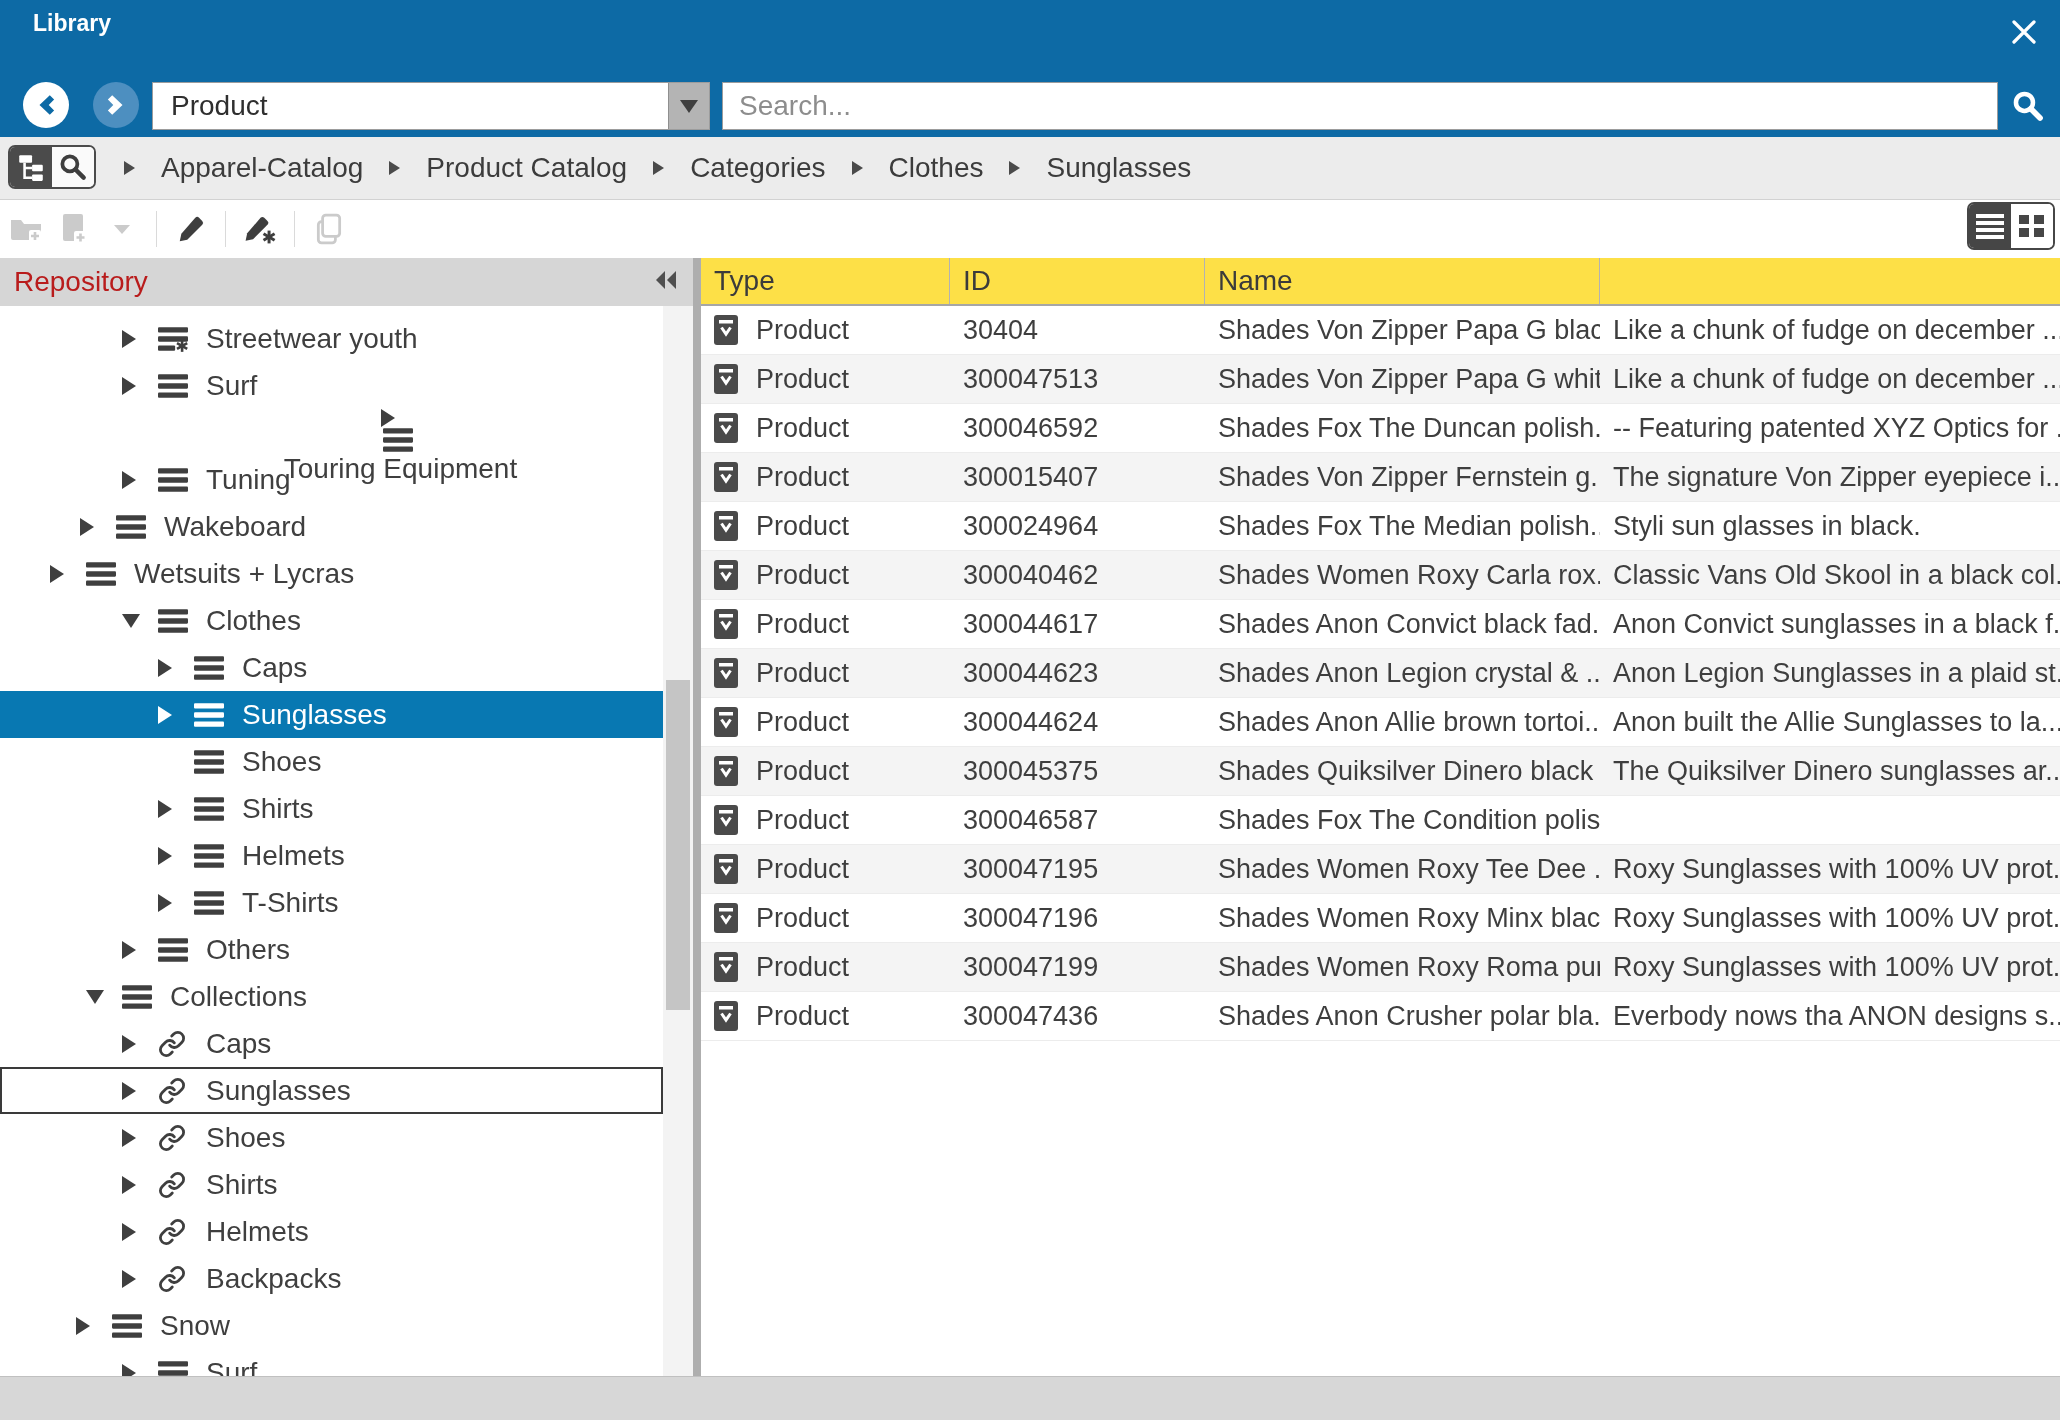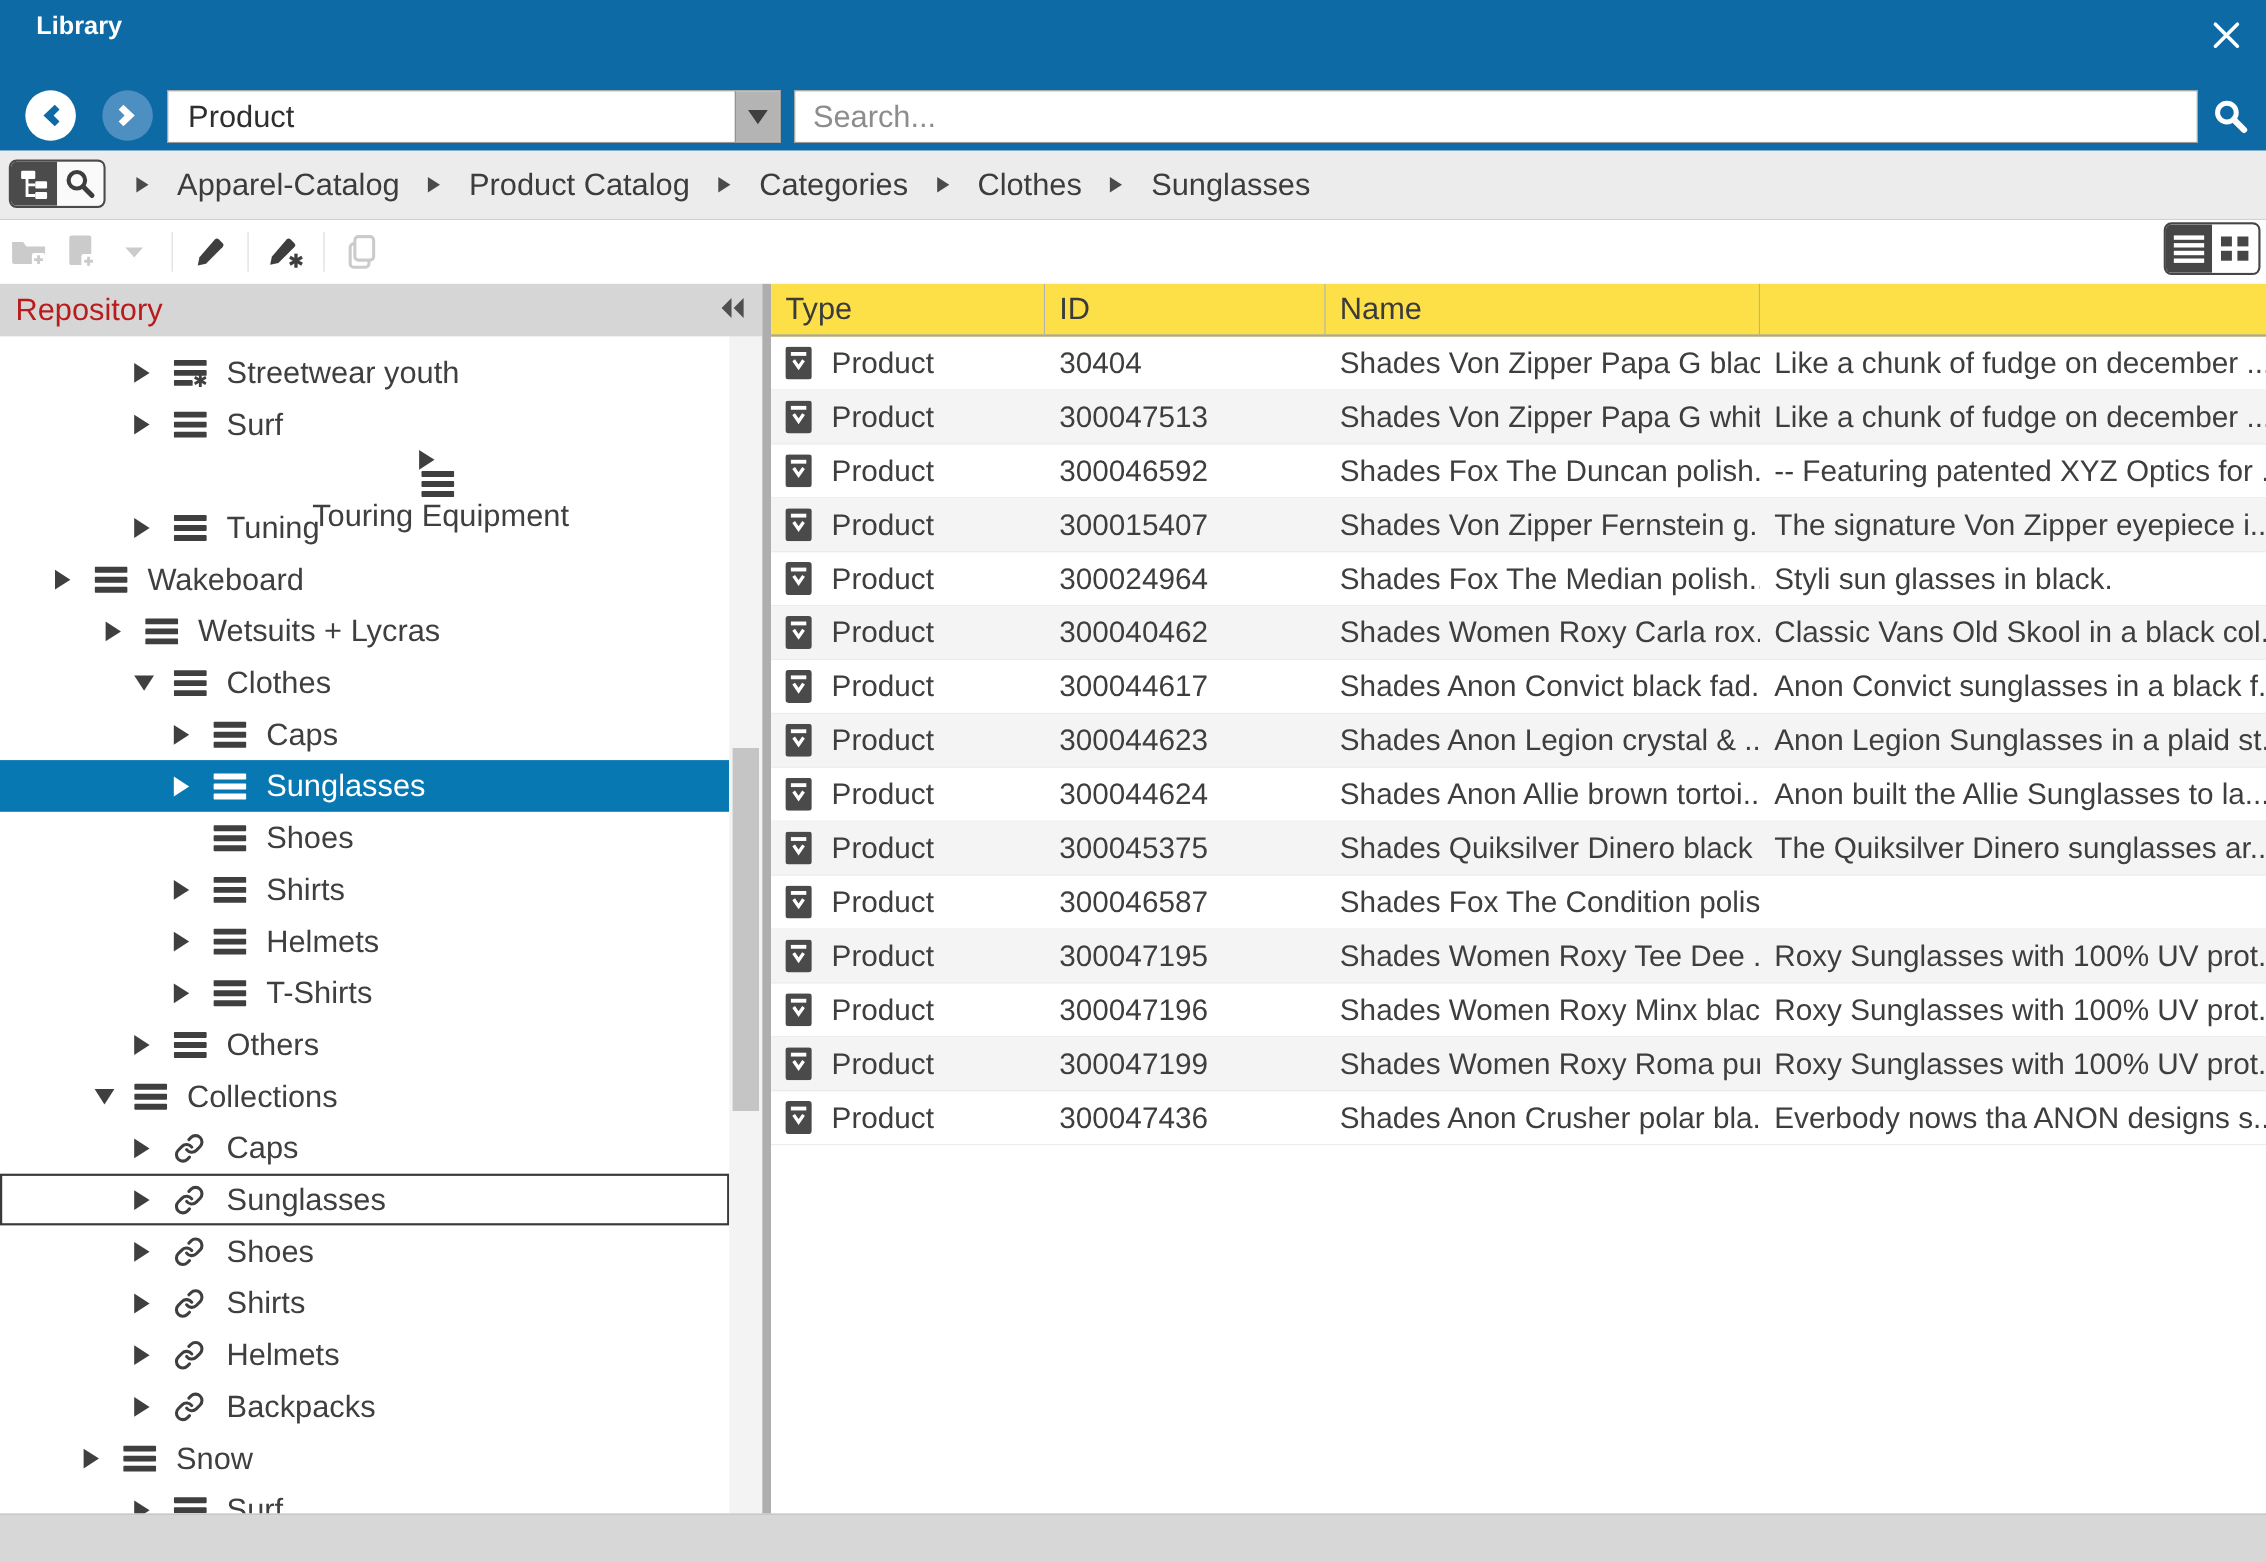--- a/index.html
+++ b/index.html
@@ -287,34 +287,34 @@
           </span>
           <span class="tree-ico">
             <svg width="30" height="26" viewBox="0 0 28 24" fill="currentColor">
               <rect y="1" width="28" height="5" rx="1"></rect>
               <rect y="9.5" width="28" height="5" rx="1"></rect>
               <rect y="18" width="28" height="5" rx="1"></rect>
             </svg>
           </span>
           <span class="tree-label">Tuning</span>
         </div>
-        <div class="tree-row" style="padding-left: 50px; text-align: right;">
+        <div class="tree-row" style="padding-left: 80px; text-align: right;">
           <span class="exp">
             <span class="tri-r"></span>
           </span>
           <span class="tree-ico">
             <svg width="30" height="26" viewBox="0 0 28 24" fill="currentColor">
               <rect y="1" width="28" height="5" rx="1"></rect>
               <rect y="9.5" width="28" height="5" rx="1"></rect>
               <rect y="18" width="28" height="5" rx="1"></rect>
             </svg>
           </span>
           <span class="tree-label">Wakeboard</span>
         </div>
-        <div class="tree-row" style="padding-left: 96px;">
+        <div class="tree-row" style="padding-left: 50px;">
           <span class="exp">
             <span class="tri-r"></span>
           </span>
           <span class="tree-ico">
             <svg width="30" height="26" viewBox="0 0 28 24" fill="currentColor">
               <rect y="1" width="28" height="5" rx="1"></rect>
               <rect y="9.5" width="28" height="5" rx="1"></rect>
               <rect y="18" width="28" height="5" rx="1"></rect>
             </svg>
           </span>

